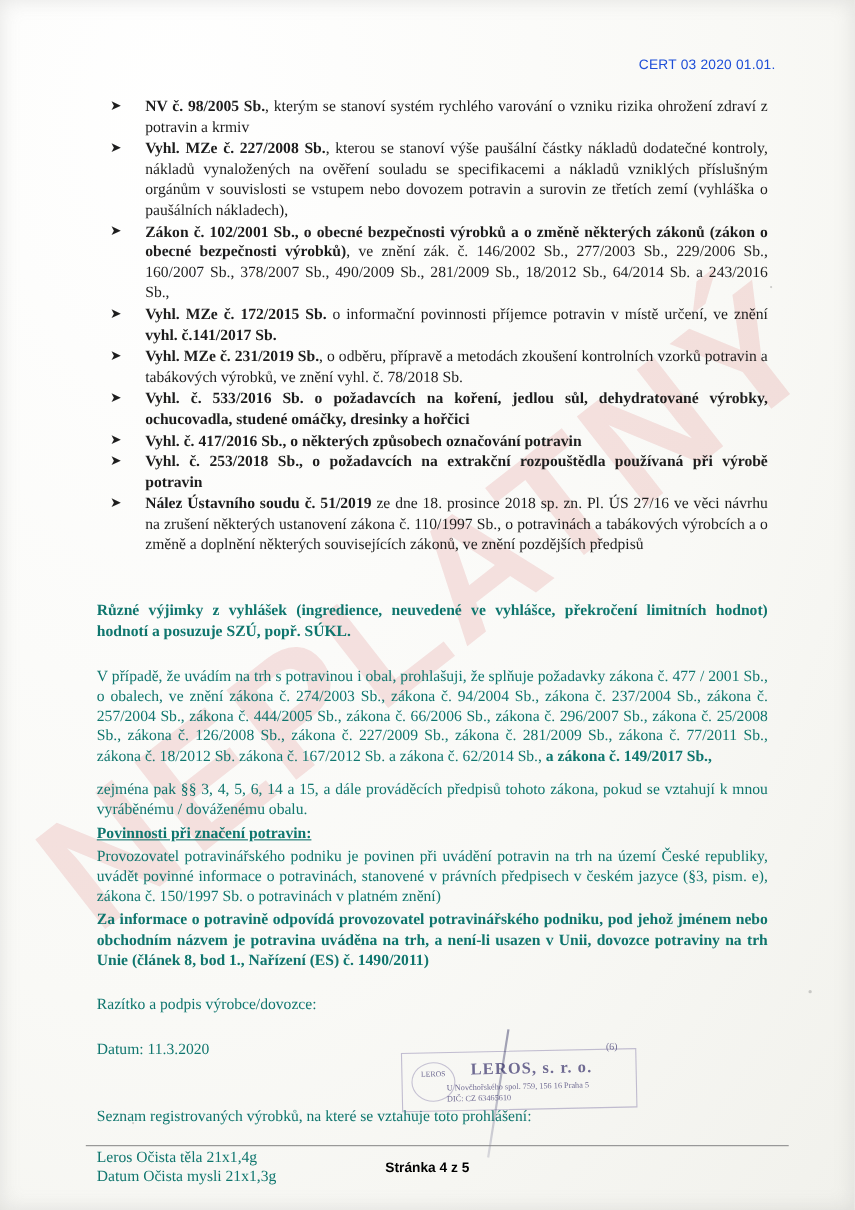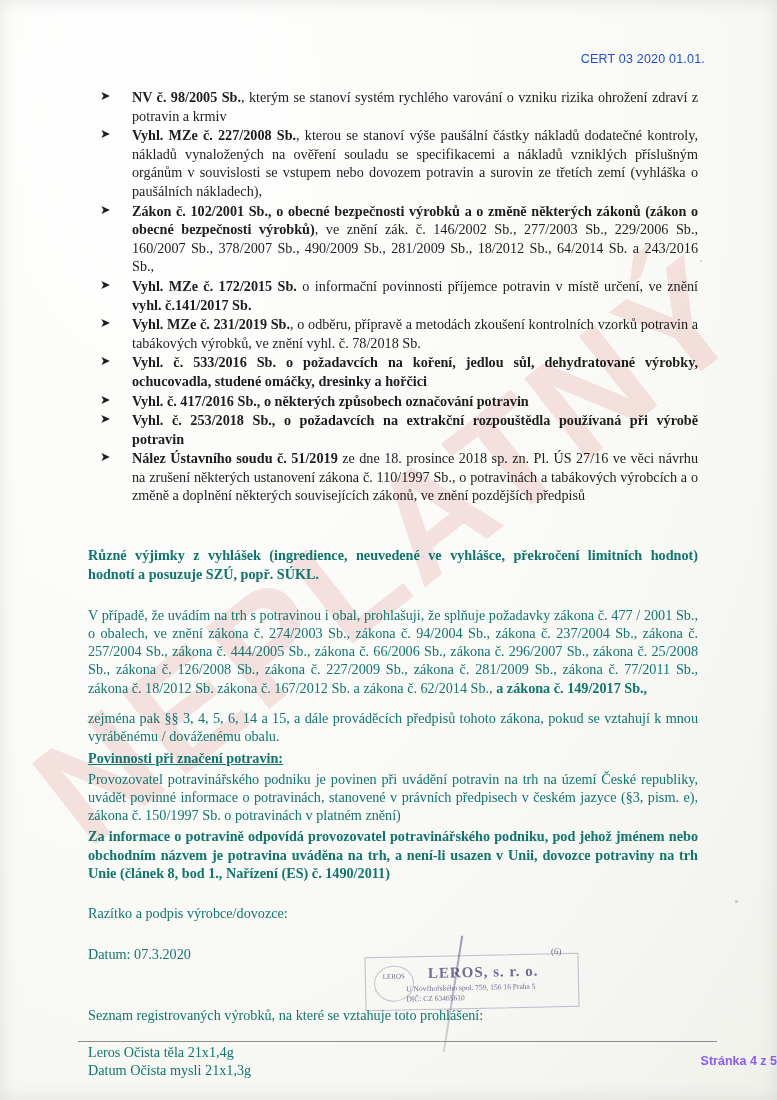--- a/index.html
+++ b/index.html
@@ -107,25 +107,25 @@
     left: 78px;
     right: 60px;
     bottom: 58px;
     border-top: 1px solid #8e8e8e;
   }
   .page-num {
     position: absolute;
     bottom: 32px;
     left: 0;
     right: 0;
-    text-align: right;
+    text-align: center;
     font-family: "Liberation Sans", sans-serif;
     font-size: 12.5px;
     font-weight: bold;
-    color: #8b5cf6;
+    color: #000000;
   }
 
   
   .stamp {
     position: absolute;
     left: 365px;
     top: 955px;
     width: 212px;
     height: 52px;
     border: 1px solid rgba(120,110,160,0.55);
@@ -235,21 +235,21 @@
     <p class="para tight" style="margin-top:2px">Provozovatel potravinářského podniku je povinen při uvádění potravin na trh na území České republiky, uvádět povinné informace o potravinách, stanovené v právních předpisech v českém jazyce (§3, pism. e), zákona č. 150/1997 Sb. o potravinách v platném znění)</p>
 
     <p class="para tight b" style="margin-top:3px">Za informace o potravině odpovídá provozovatel potravinářského podniku, pod jehož jménem nebo obchodním názvem je potravina uváděna na trh, a není-li usazen v Unii, dovozce potraviny na trh Unie (článek 8, bod 1., Nařízení (ES) č. 1490/2011)</p>
 
     <div class="spacer-md"></div>
 
     <p class="para">Razítko a podpis výrobce/dovozce:</p>
 
     <div class="spacer-md"></div>
 
-    <p class="para">Datum: 07.3.2020</p>
+    <p class="para">Datum: 11.3.2020</p>
 
     <div style="height:42px"></div>
 
     <p class="para">Seznam registrovaných výrobků, na které se vztahuje toto prohlášení:</p>
 
     <div style="height:18px"></div>
 
     <p class="para">Leros Očista těla    21x1,4g</p>
     <p class="para">Datum Očista mysli 21x1,3g</p>
 

